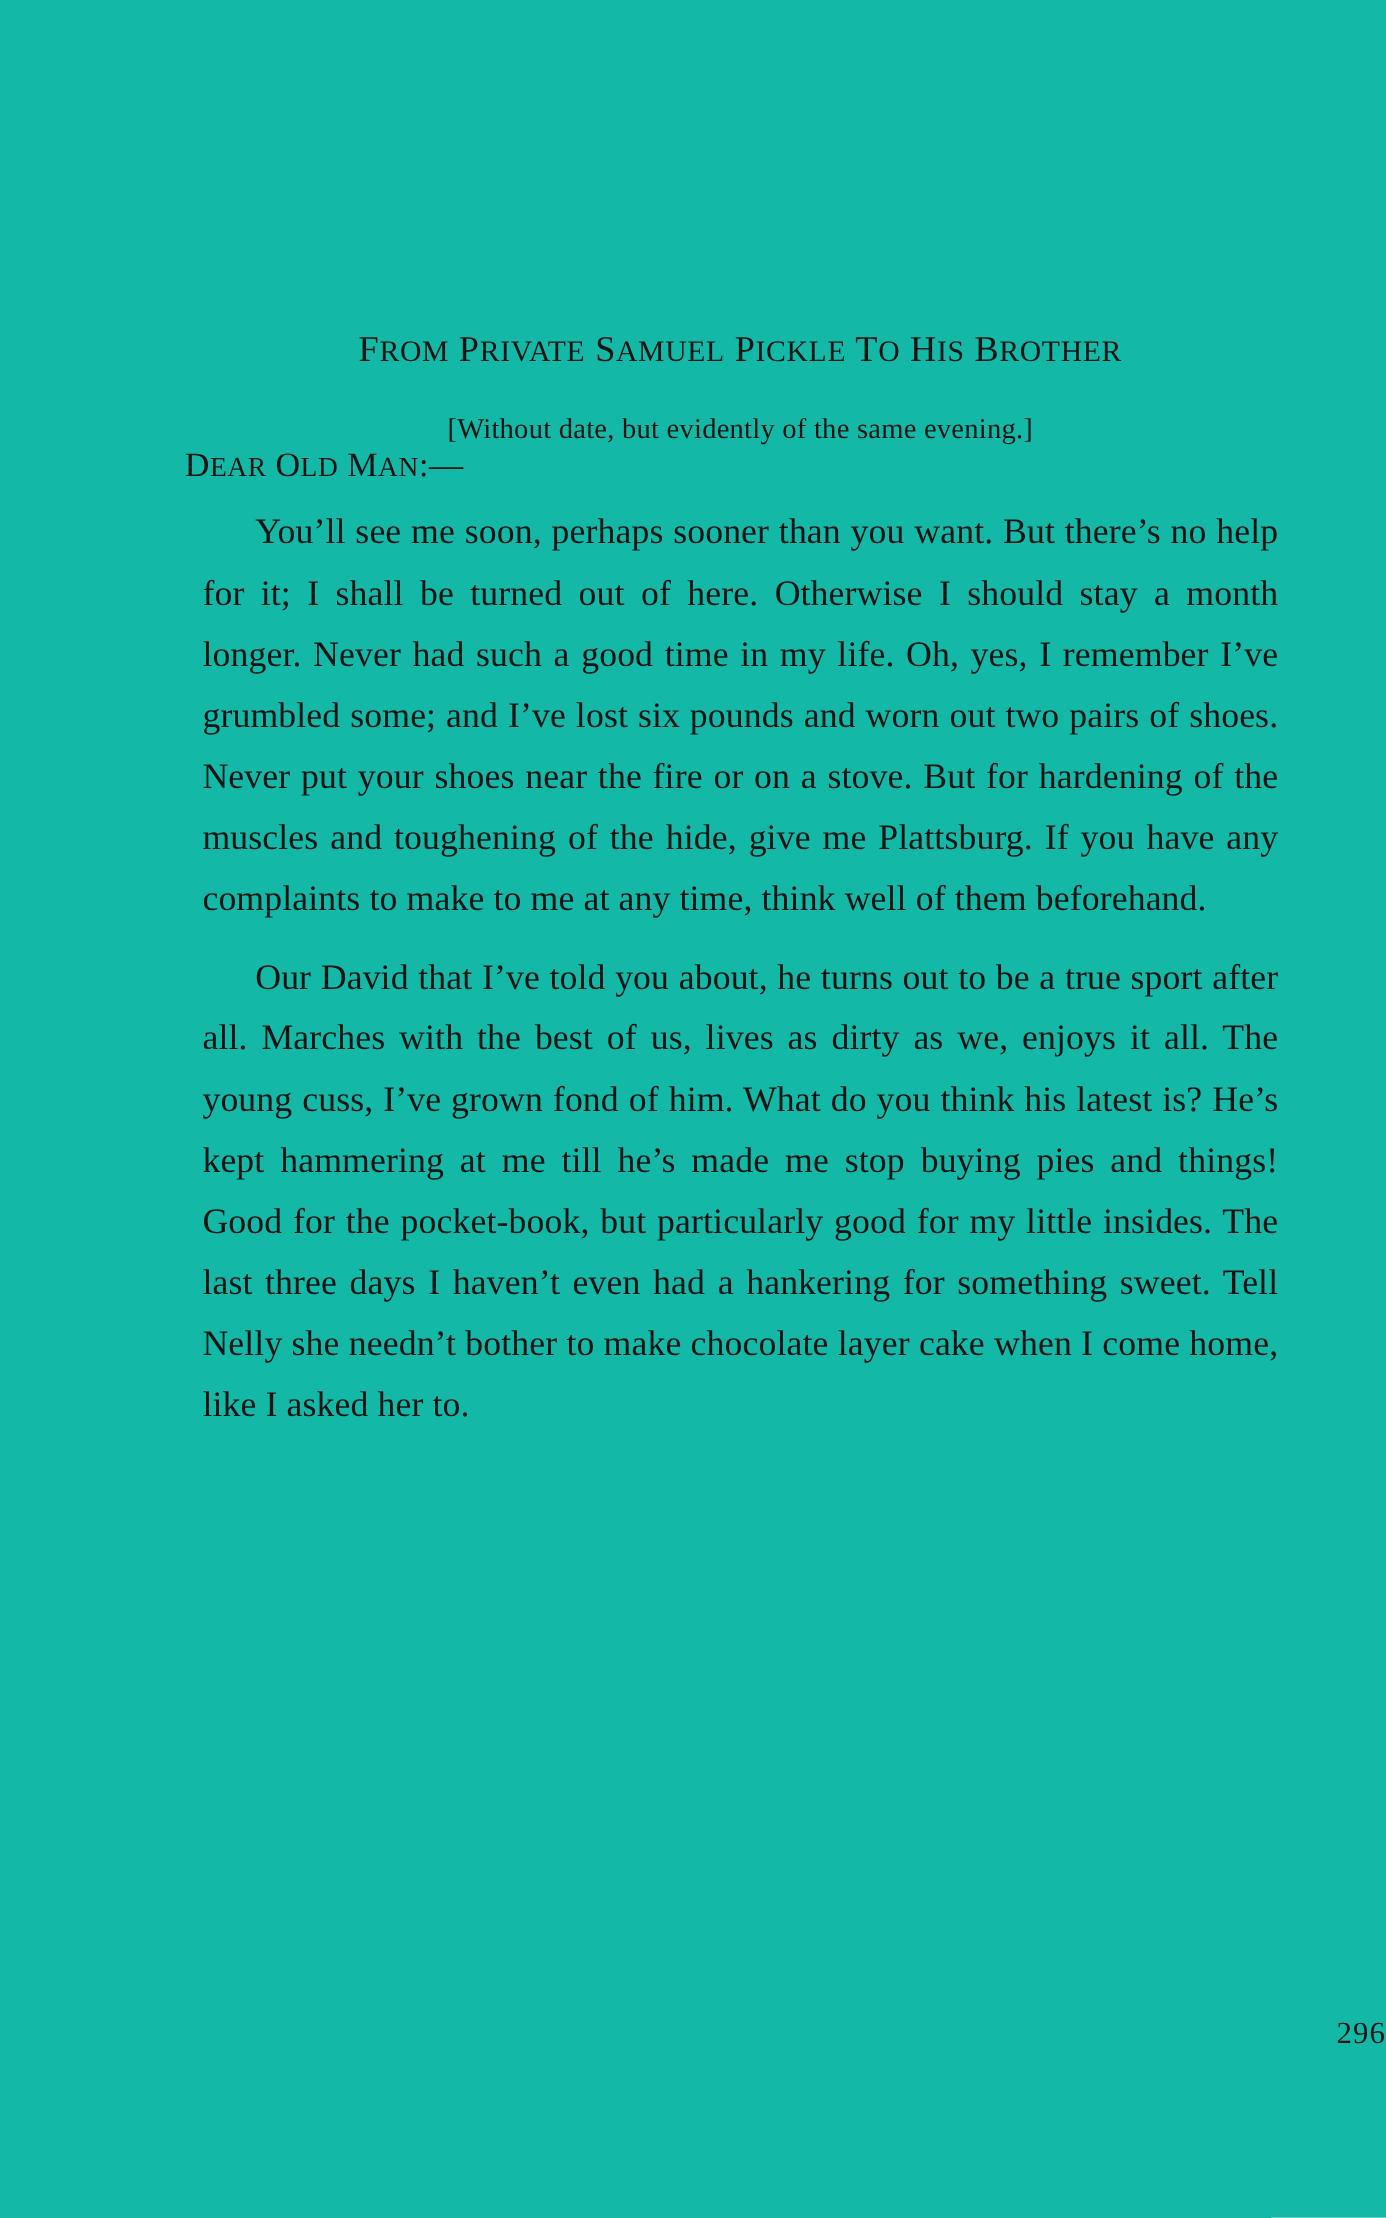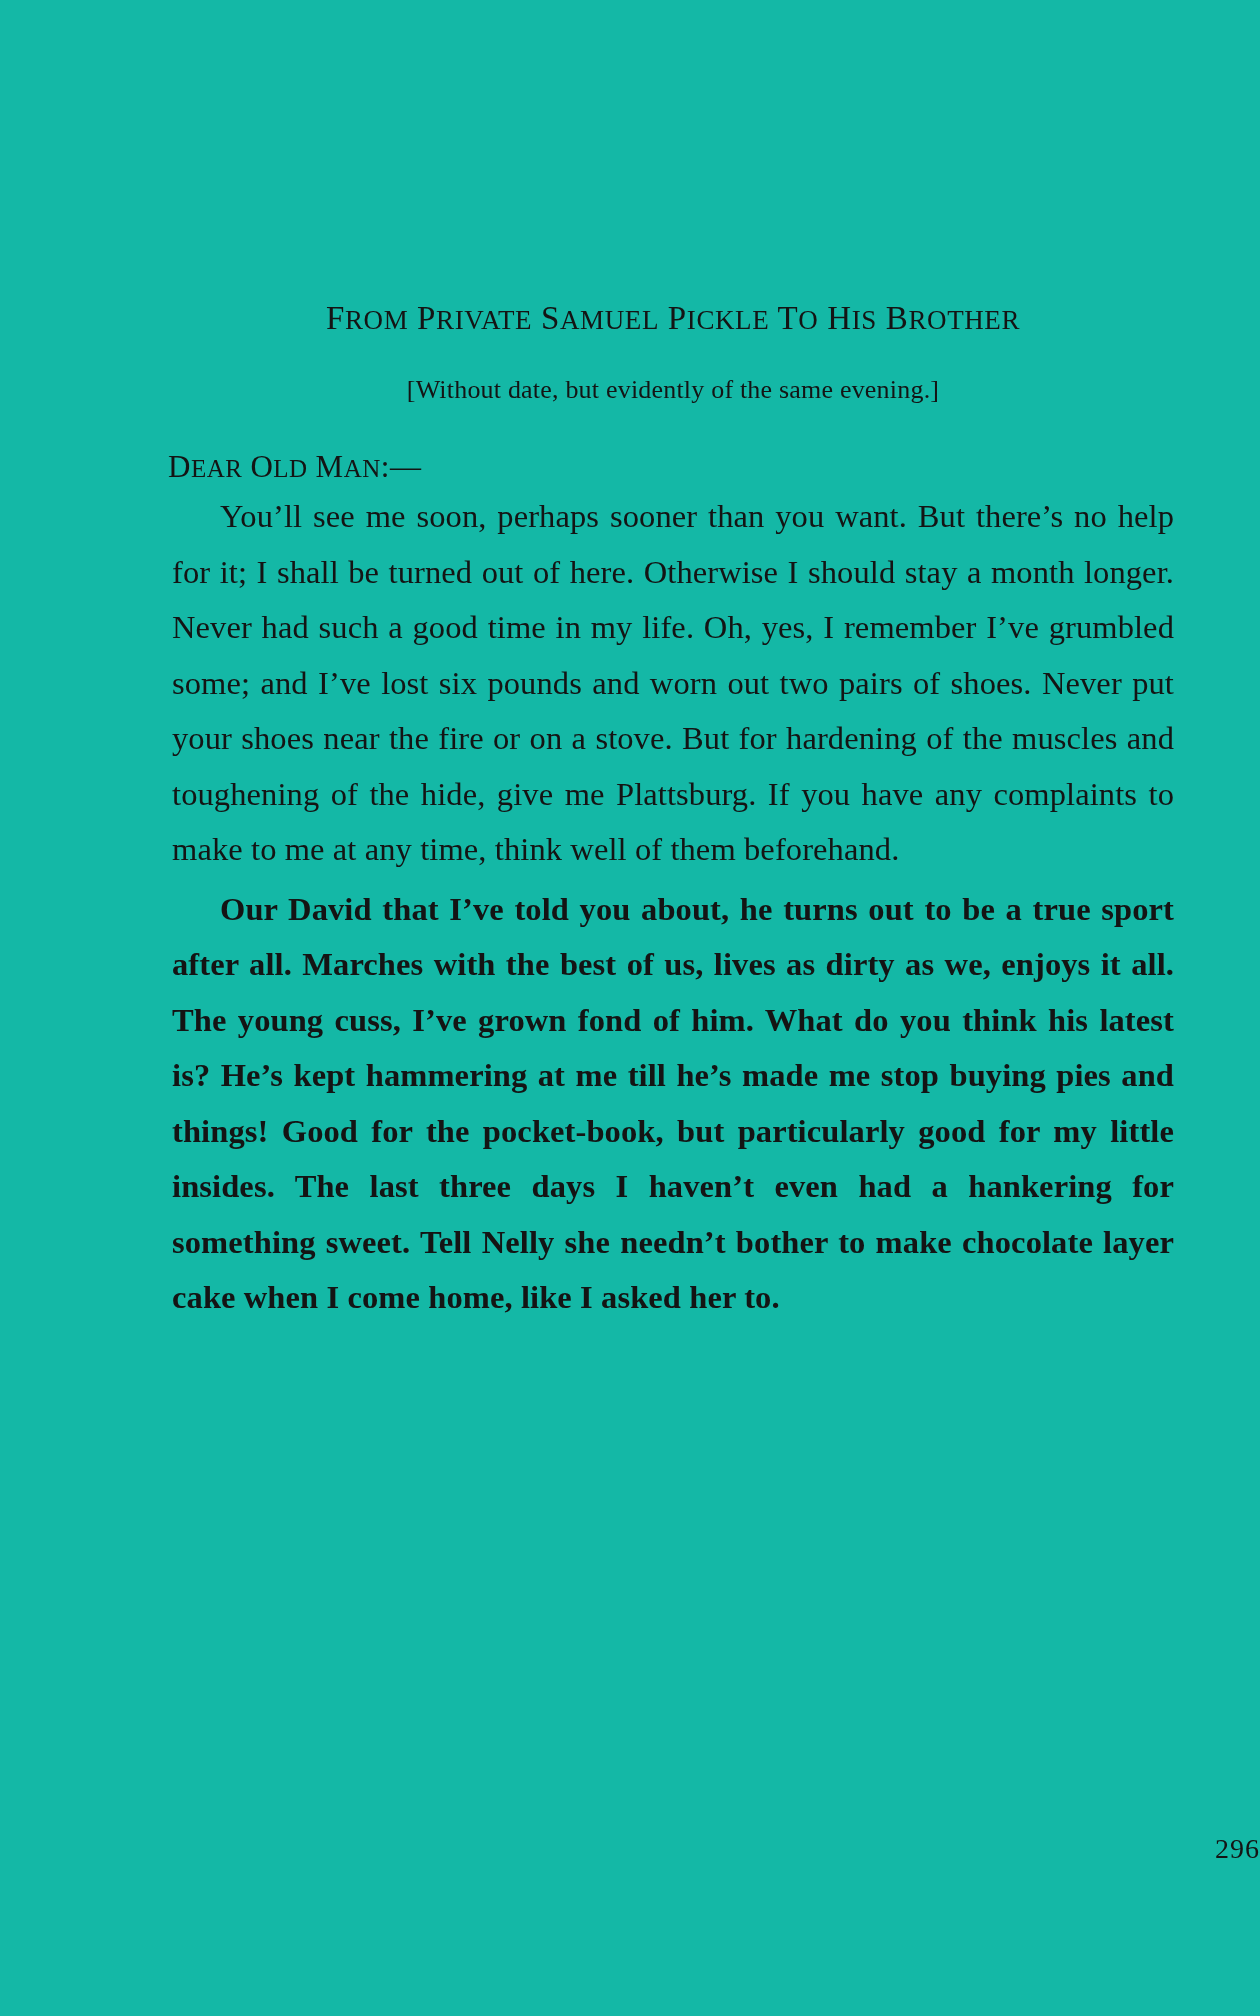--- a/index.html
+++ b/index.html
@@ -45,38 +45,36 @@
     font-size: 27px;
   }
   .dateline {
     font-size: 26px;
     text-align: center;
     margin-top: 38px;
     letter-spacing: 0.2px;
   }
   .salutation {
     font-size: 30px;
-    margin-top: 44px;
     letter-spacing: 0.5px;
     white-space: nowrap;
   }
   .salutation .cap { font-size: 31px; }
   .salutation .sc { font-size: 25px; }
   p.body-par {
     font-size: 32.5px;
     line-height: 55.5px;
     text-align: justify;
     text-justify: inter-word;
-    margin: 4px;
+    margin: 16px;
     text-indent: 48px;
     letter-spacing: 0.1px;
   }
   p.body-par + p.body-par {
     margin-top: 0;
-    font-weight: bold;
   }
   .folio {
     position: absolute;
     left: 0;
     top: 1833px;
     width: 1260px;
     text-align: right;
     font-size: 28px;
     letter-spacing: 1px;
   }

